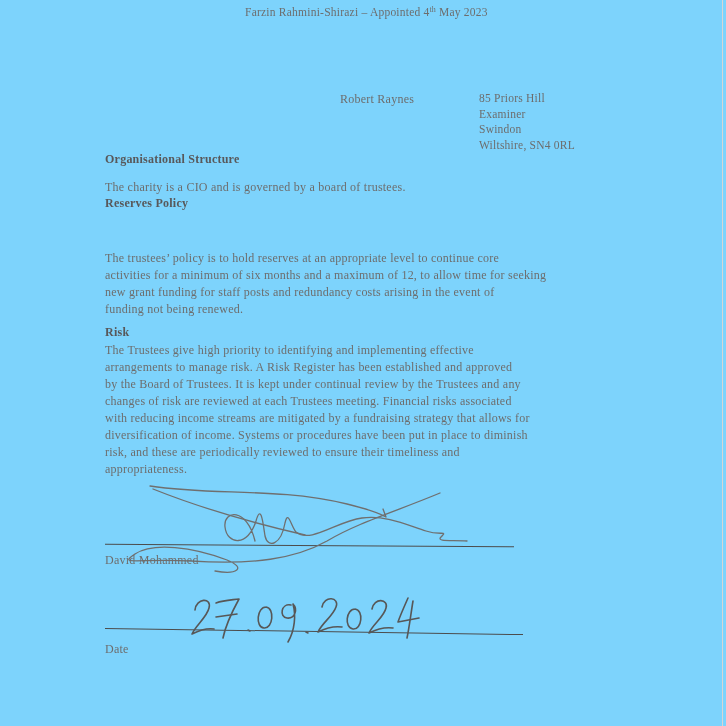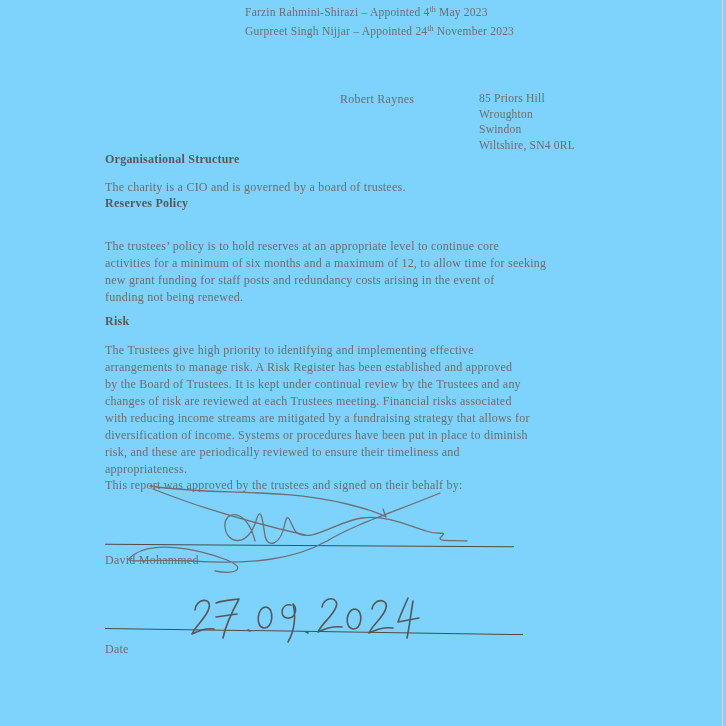--- a/index.html
+++ b/index.html
@@ -20,51 +20,49 @@
   svg path{fill:none;stroke:#6f6f6f;stroke-width:1.3;stroke-linecap:round;stroke-linejoin:round;}
   svg.ink path{stroke:#575757;stroke-width:1.6;}
 </style>
 </head>
 <body>
 
 <div class="page">
 
   <div class="txt small" style="left:245px;top:2px;">
     <div class="trustee-line"><span>Farzin Rahmini-Shirazi – Appointed 4</span><sup>th</sup><span> May 2023</span></div>
-    <div class="trustee-line"><span>Gurpreet Singh Nijjar – Appointed 24</span><sup>th</sup><span> November 2023</span></div>
   </div>
 
   <div class="txt" style="left:340px;top:91px;">Robert Raynes</div>
   <div class="txt small" style="left:479px;top:91px;line-height:15.5px;">
     <div>85 Priors Hill</div>
-    <div>Wroughton</div>
+    <div>Examiner</div>
     <div>Swindon</div>
     <div>Wiltshire, SN4 0RL</div>
   </div>
 
   <div class="txt heading" style="left:105px;top:151px;">Organisational Structure</div>
   <div class="txt para" style="left:105px;top:179px;">The charity is a CIO and is governed by a board of trustees.</div>
 
   <div class="txt heading" style="left:105px;top:195px;">Reserves Policy</div>
-  <div class="txt para" style="left:105px;top:238px;">The trustees’ policy is to hold reserves at an appropriate level to continue core
+  <div class="txt para" style="left:105px;top:250px;">The trustees’ policy is to hold reserves at an appropriate level to continue core
 activities for a minimum of six months and a maximum of 12, to allow time for seeking
 new grant funding for staff posts and redundancy costs arising in the event of
 funding not being renewed.</div>
 
-  <div class="txt heading" style="left:105px;top:313px;">Risk</div>
+  <div class="txt heading" style="left:105px;top:324px;">Risk</div>
   <div class="txt para" style="left:105px;top:342px;">The Trustees give high priority to identifying and implementing effective
 arrangements to manage risk.  A Risk Register has been established and approved
 by the Board of Trustees.  It is kept under continual review by the Trustees and any
 changes of risk are reviewed at each Trustees meeting. Financial risks associated
 with reducing income streams are mitigated by a fundraising strategy that allows for
 diversification of income. Systems or procedures have been put in place to diminish
 risk, and these are periodically reviewed to ensure their timeliness and
 appropriateness.</div>
 
-  <div class="txt" style="left:105px;top:477px;">This report was approved by the trustees and signed on their behalf by:</div>
 
   <div class="rule" style="left:105px;top:545px;width:409px;transform:rotate(0.35deg);"></div>
   <svg style="left:95px;top:465px;" width="480" height="120" viewBox="0 0 480 120">
     <path d="M 55,21 C 120,31 180,22 252,39 C 272,44 286,49 291,52 M 291,52 l -3,-8"></path>
     <path d="M 58,24 C 108,44 158,58 210,70"></path>
     <path d="M 160,76 C 152,42 128,45 130,62 C 132,80 153,82 161,56 C 166,38 168,58 170,71 C 173,84 186,80 190,58 C 193,44 196,61 201,67 C 216,79 242,56 267,53 C 292,50 312,60 331,66 C 346,71 353,65 346,72 C 341,77 356,75 372,76"></path>
     <path d="M 345,28 C 302,46 262,58 232,76 C 200,94 158,100 96,96 C 44,93 22,101 40,89 C 58,77 98,82 132,95 C 152,103 142,110 120,106"></path>
   </svg>
   <div class="txt" style="left:105px;top:552px;">David Mohammed</div>
 

